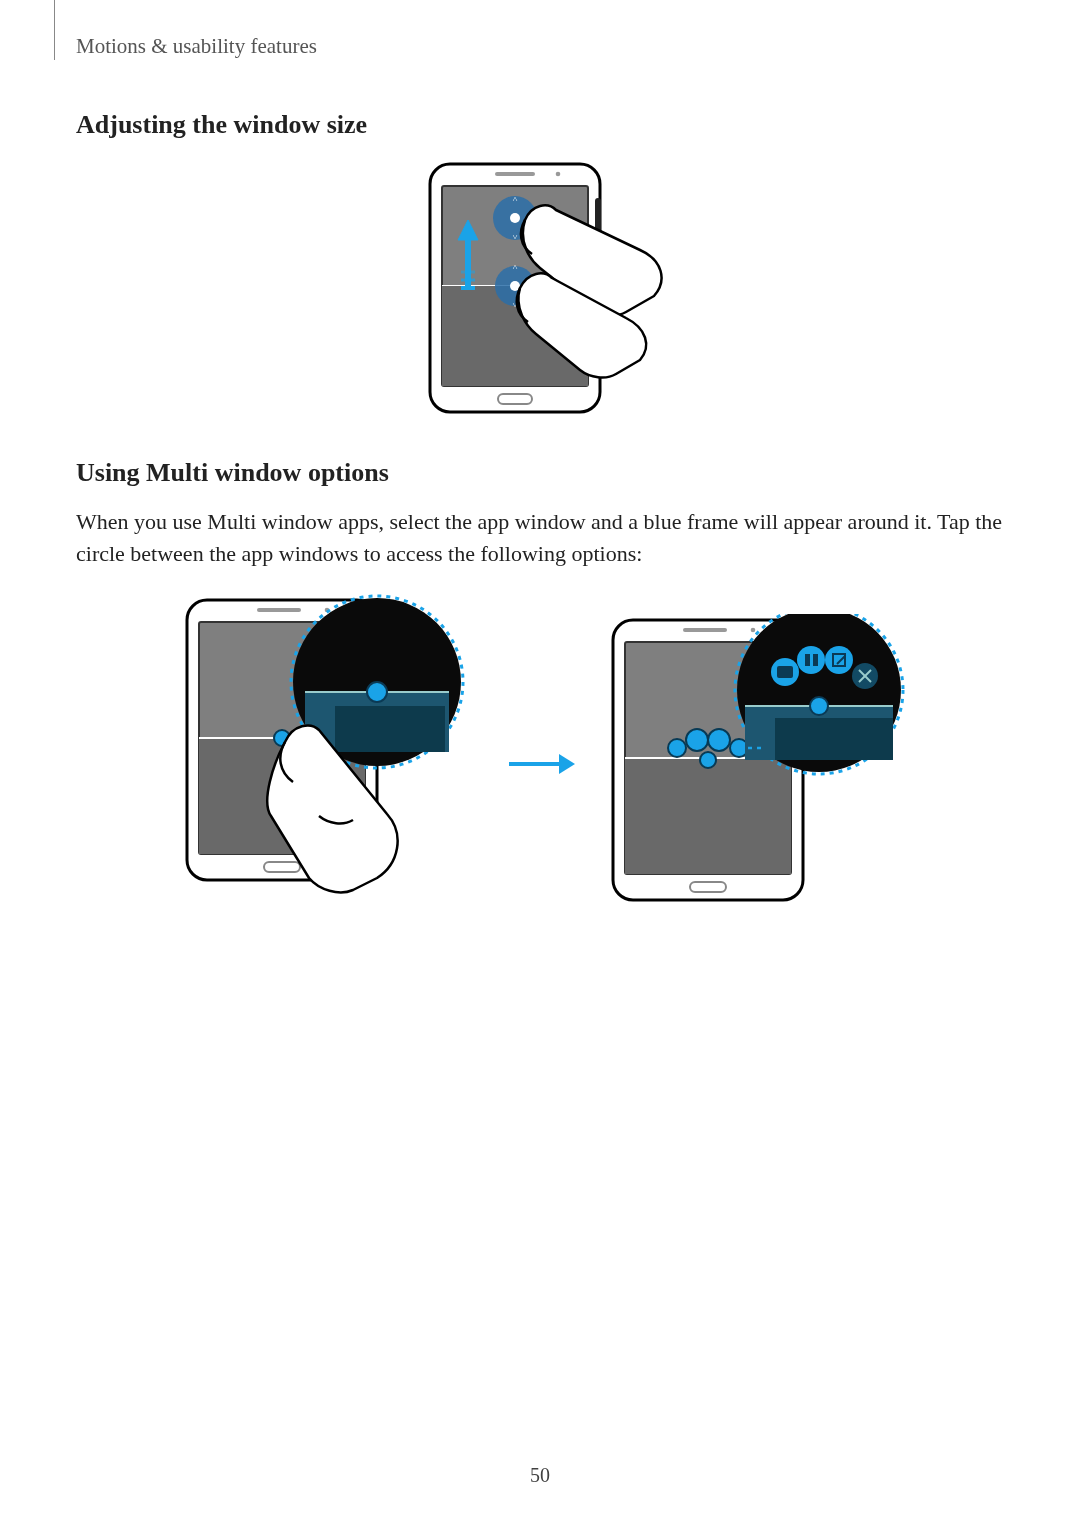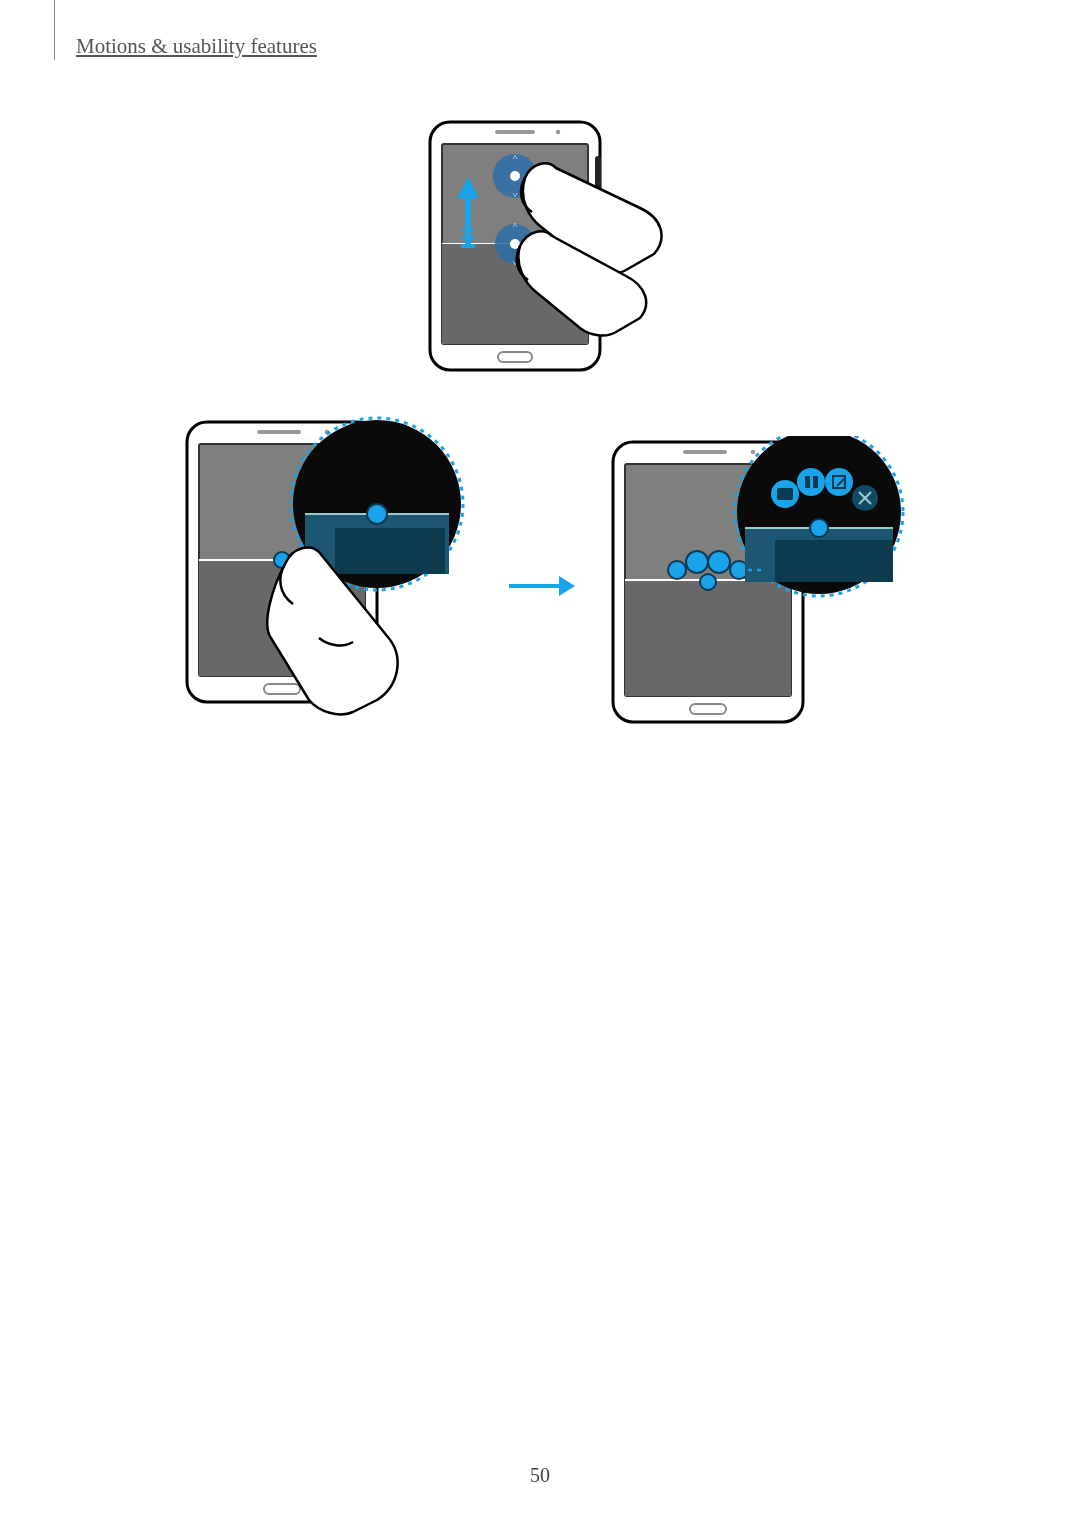--- a/index.html
+++ b/index.html
@@ -18,21 +18,20 @@
     width: 1px;
     height: 60px;
     background: #888;
   }
   .header-label {
     position: absolute;
     left: 76px;
     top: 34px;
     font-size: 21px;
     color: #555;
-    text-decoration: underline;
   }
   .content {
     position: absolute;
     left: 76px;
     top: 110px;
     width: 928px;
   }
   h2 {
     font-size: 26px;
     font-weight: 700;
@@ -67,20 +66,21 @@
   }
   svg { display: block; }
 </style>
 </head>
 <body>
 
 <div class="left-rule"></div>
 <div class="header-label">Motions &amp; usability features</div>
 
 <div class="content">
+  <h2>Adjusting the window size</h2>
 
   <div class="fig-center">
 
     <svg width="300" height="260" viewBox="0 0 300 260">
 
       <rect x="40" y="6" width="170" height="248" rx="20" fill="#fff" stroke="#000" stroke-width="3"></rect>
       <rect x="205" y="40" width="6" height="48" rx="3" fill="#222"></rect>
       <rect x="105" y="14" width="40" height="4" rx="2" fill="#999"></rect>
       <circle cx="168" cy="16" r="2.3" fill="#999"></circle>
 
@@ -113,20 +113,22 @@
 
         <path d="M135 62 C142 46 158 44 166 52 L250 92 C272 102 278 122 264 138 L236 154 C226 160 210 158 200 150 L150 110 C140 102 128 84 135 62 Z"></path>
         <path d="M135 62 C128 74 130 88 142 96" fill="none"></path>
 
         <path d="M130 130 C138 114 154 112 162 120 L236 160 C256 170 262 188 250 202 L226 216 C216 222 200 220 190 212 L146 176 C136 168 124 150 130 130 Z"></path>
         <path d="M130 130 C124 142 126 156 138 164" fill="none"></path>
       </g>
     </svg>
   </div>
 
+  <h2>Using Multi window options</h2>
+  <p>When you use Multi window apps, select the app window and a blue frame will appear around it. Tap the circle between the app windows to access the following options:</p>
 
   <div class="fig-row">
 
     <svg width="320" height="340" viewBox="0 0 320 340">
       <rect x="20" y="6" width="190" height="280" rx="20" fill="#fff" stroke="#000" stroke-width="3"></rect>
       <rect x="90" y="14" width="44" height="4" rx="2" fill="#999"></rect>
       <circle cx="160" cy="16" r="2.3" fill="#999"></circle>
       <rect x="32" y="28" width="166" height="232" rx="2" fill="#7f7f7f" stroke="#333" stroke-width="2"></rect>
       <rect x="32" y="144" width="166" height="116" fill="#696969"></rect>
       <line x1="32" y1="144" x2="198" y2="144" stroke="#fff" stroke-width="2"></line>

